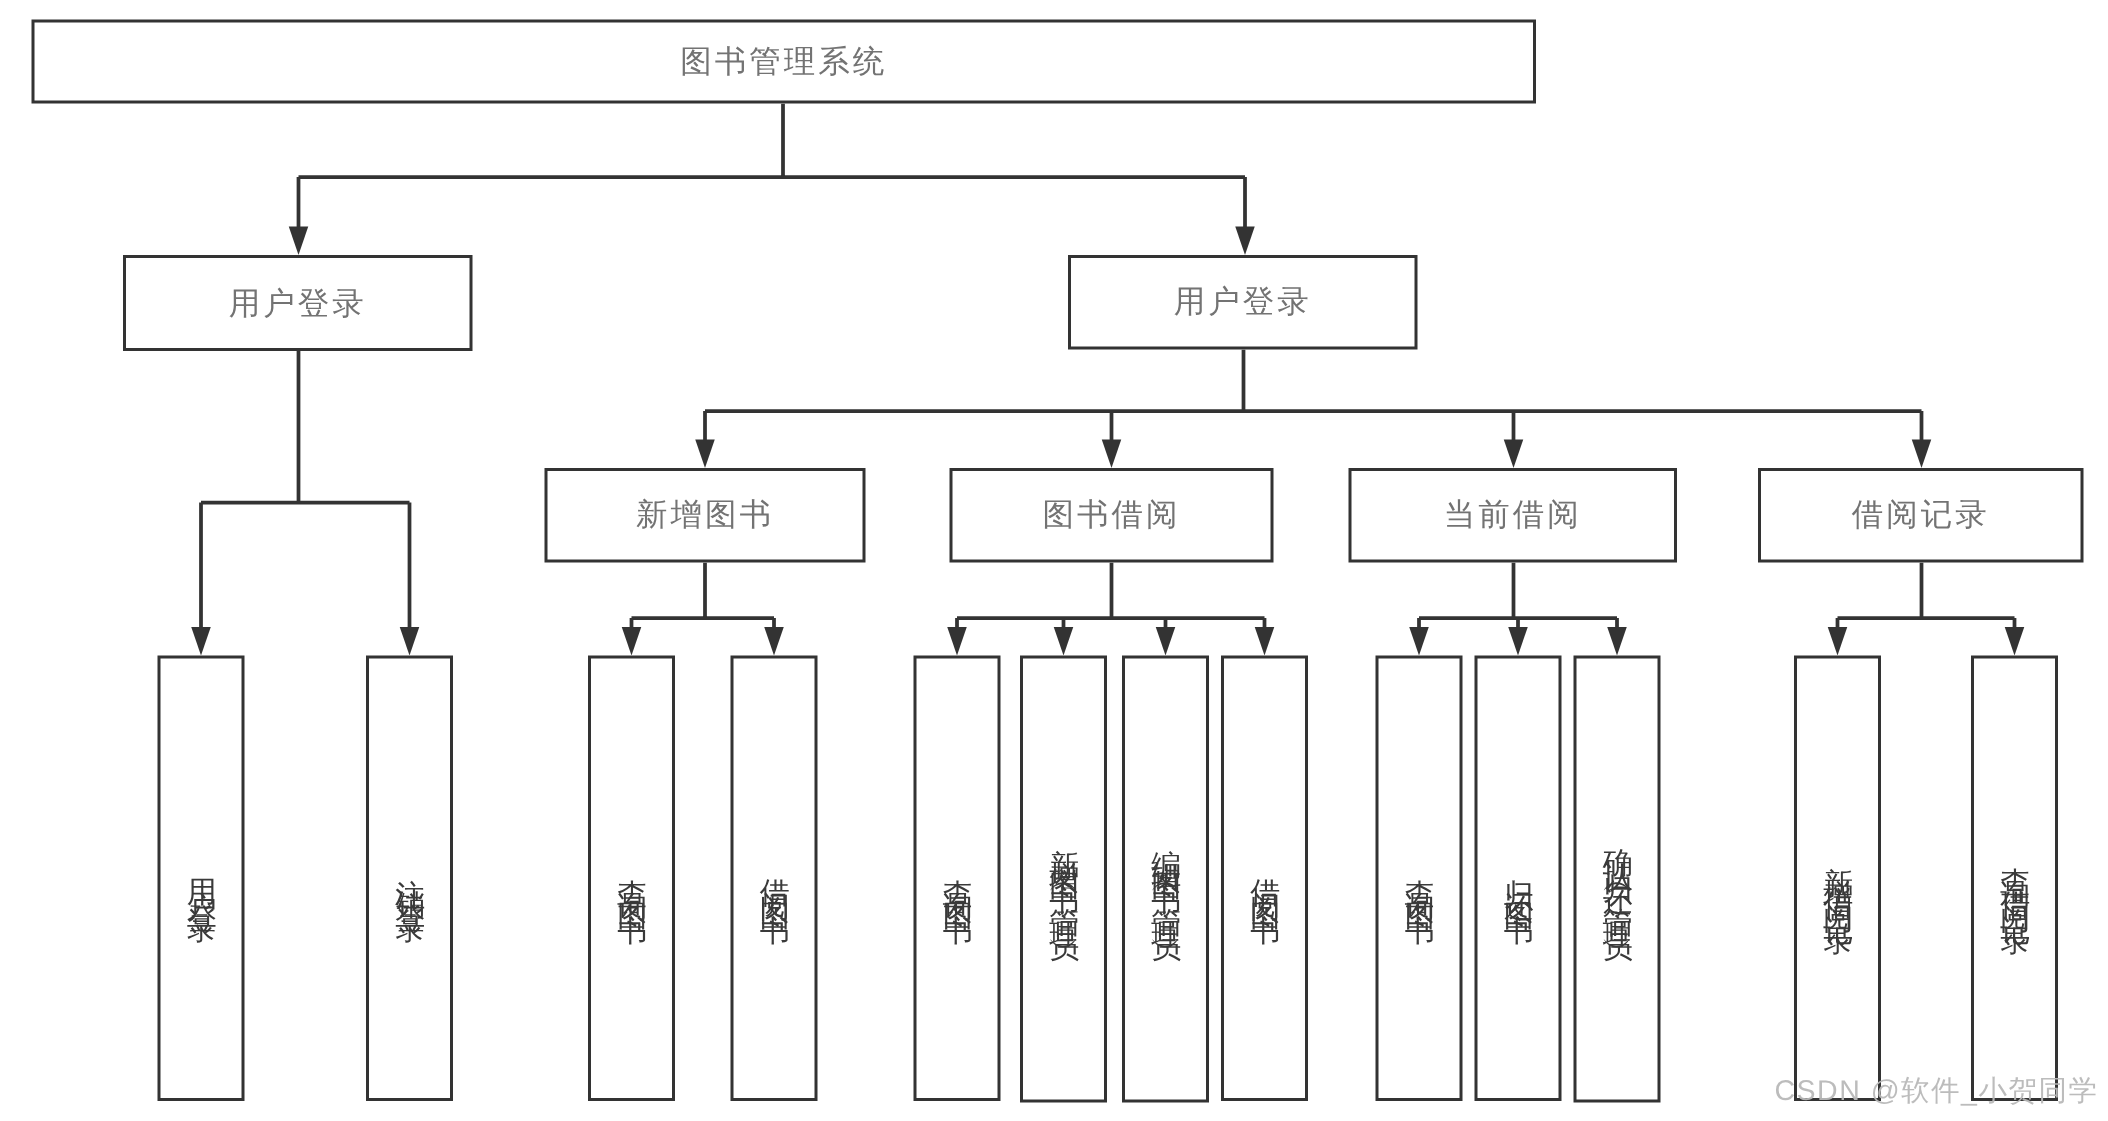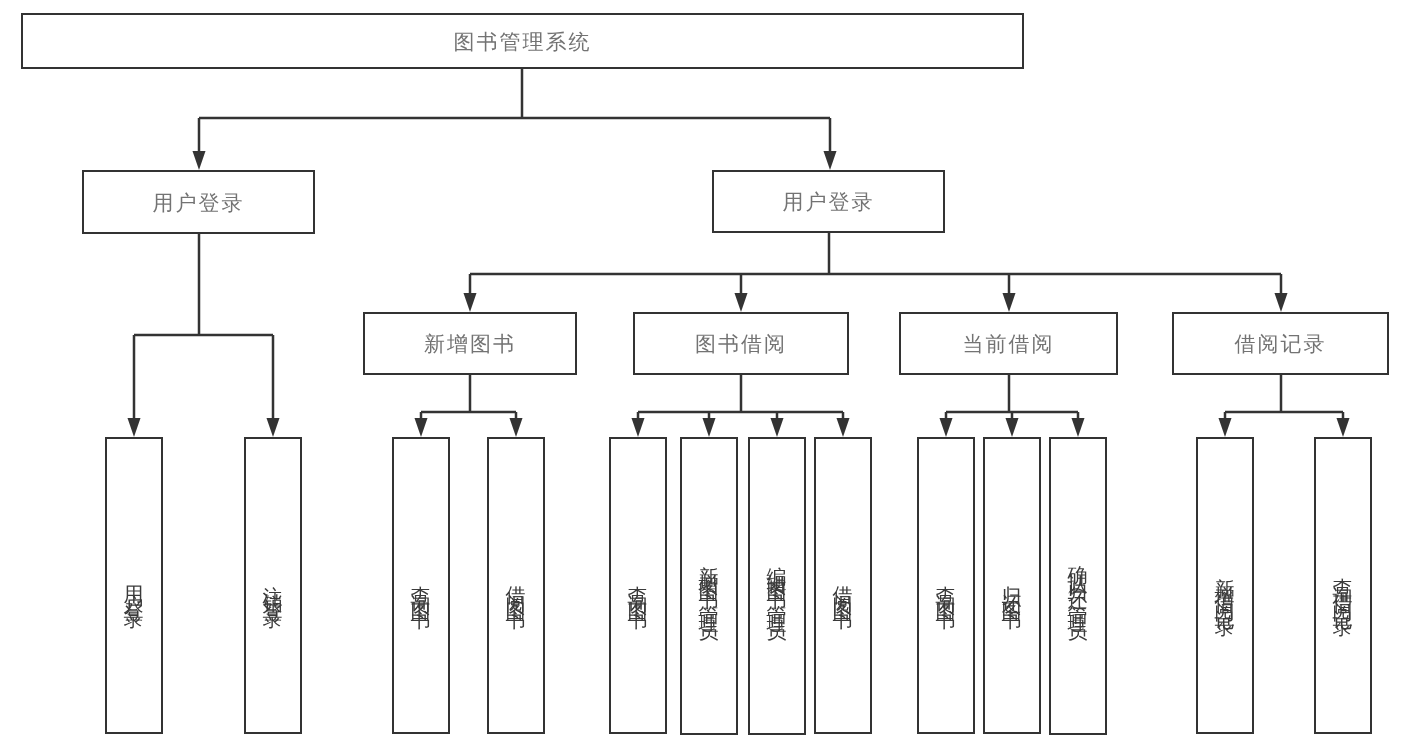--- a/index.html
+++ b/index.html
@@ -150,13 +150,14 @@
   <div id="l-7" class="leaf">编辑图书（管理员）</div>
   <div id="l-8" class="leaf">借阅图书</div>
 
   <div id="l-9" class="leaf">查询图书</div>
   <div id="l-10" class="leaf">归还图书</div>
   <div id="l-11" class="leaf">确认归还（管理员）</div>
 
   <div id="l-12" class="leaf">新增借阅记录</div>
   <div id="l-13" class="leaf">查询借阅记录</div>
 
+  <div id="watermark">CSDN @软件_小贺同学</div>
 </div>
 
 </body></html>

